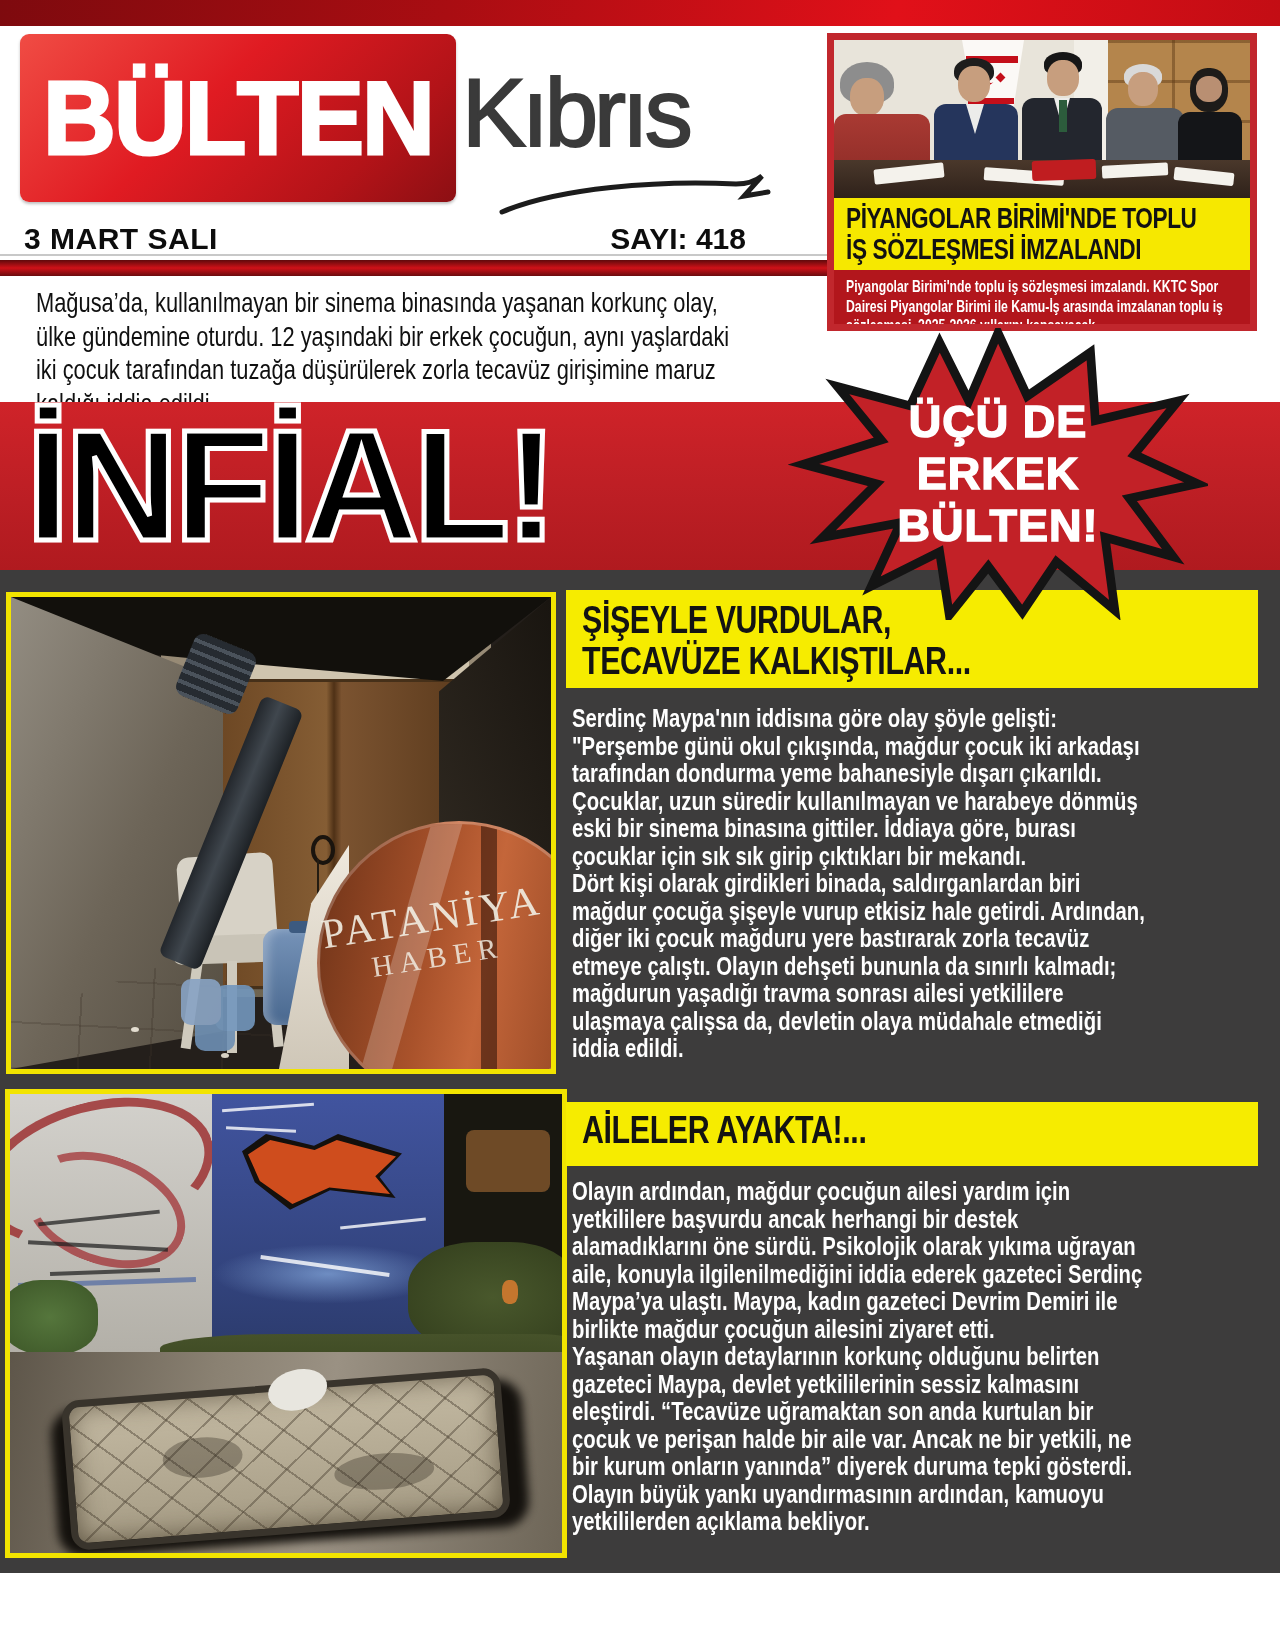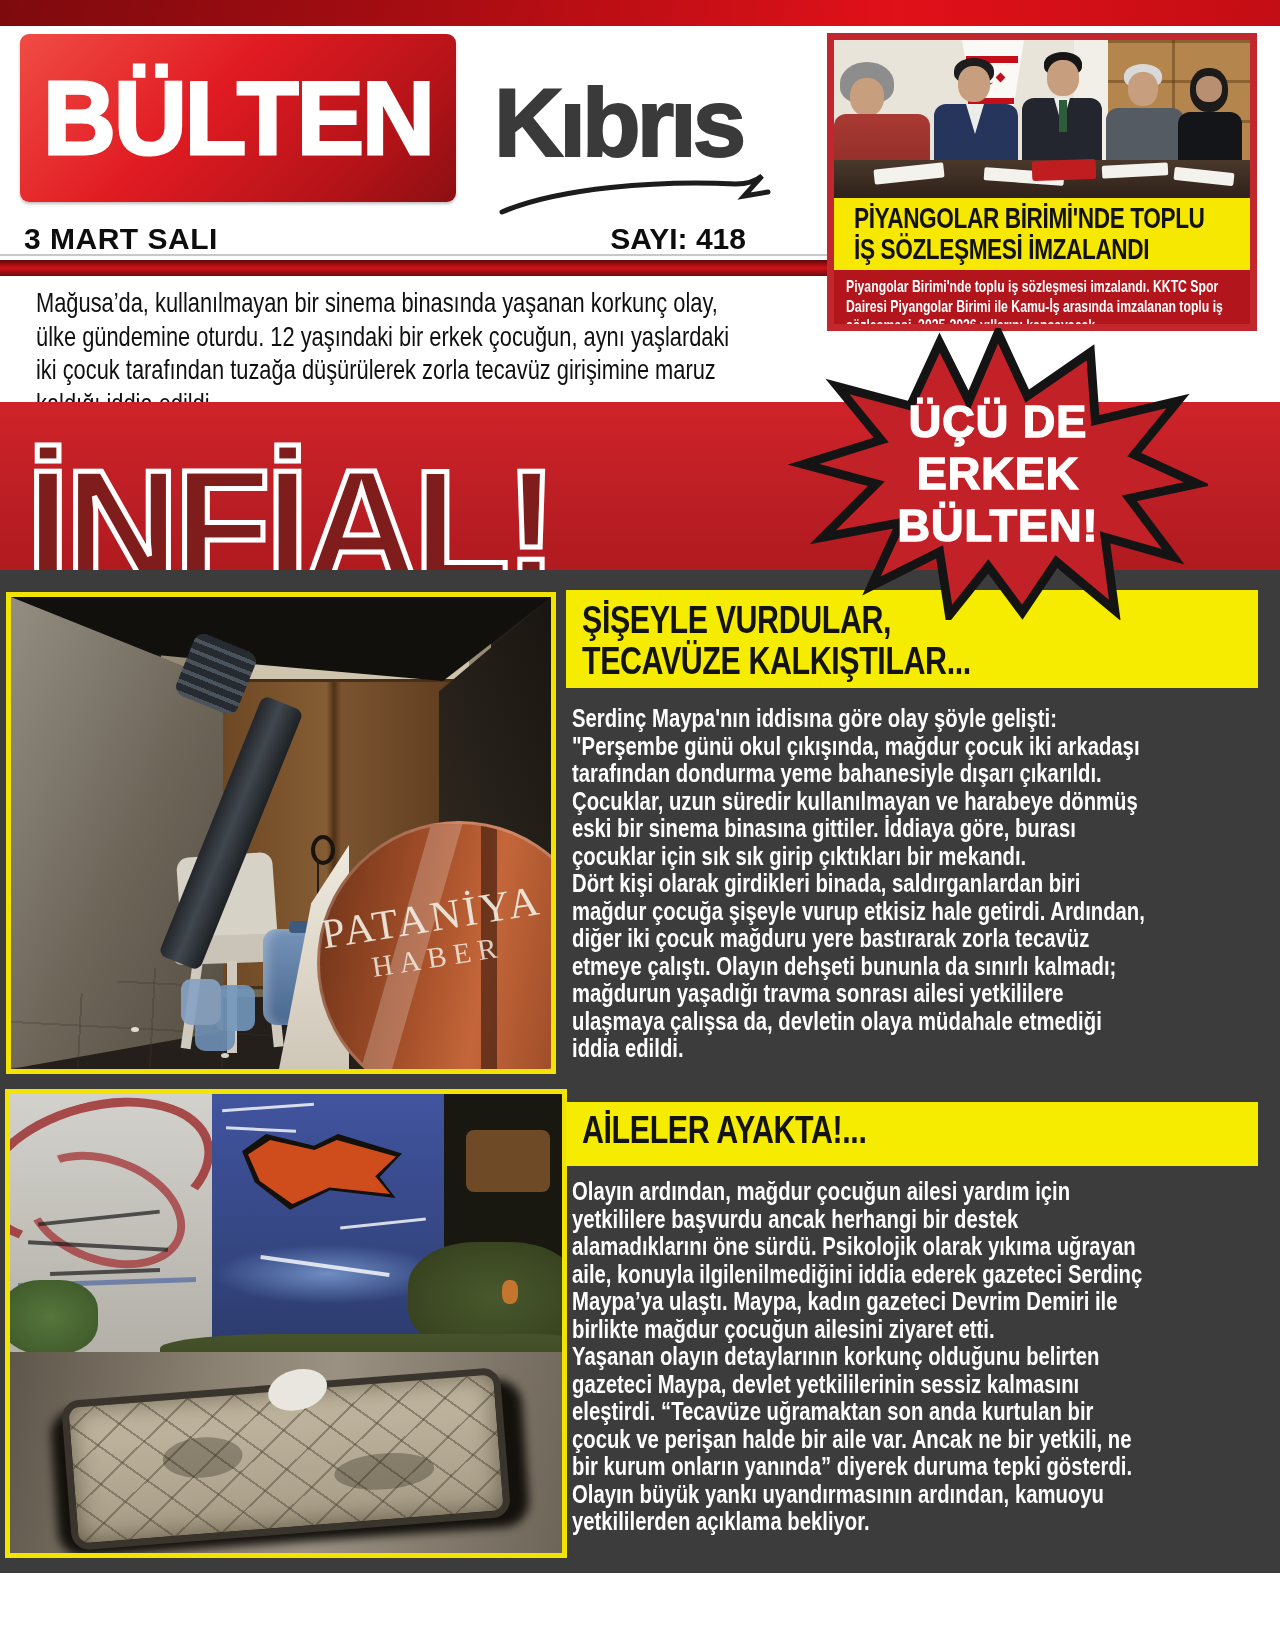--- a/index.html
+++ b/index.html
@@ -9,21 +9,21 @@
   .cond{transform-origin:0 0;white-space:pre-line;}
 
   
   .topbar{left:0;top:0;width:1280px;height:26px;
     background:linear-gradient(100deg,#7e0a0e,#a90d12 35%,#e11019 70%,#c30d14);}
   .brandbox{left:20px;top:34px;width:436px;height:168px;border-radius:9px;
     background:linear-gradient(135deg,#f04c44 0%,#e01b22 42%,#b31318 78%,#8c0f13 100%);
     box-shadow:0 2px 3px rgba(0,0,0,.25);display:flex;align-items:center;justify-content:center;}
   .brandtxt{color:#fff;font-weight:bold;font-size:104px;letter-spacing:-2px;
     -webkit-text-stroke:3px #fff;transform:scaleX(.97);}
-  .kibris{left:462px;top:68px;font-size:96px;font-weight:bold;color:#3a3a3a;letter-spacing:-4px;margin-left:32px;
+  .kibris{left:462px;top:58px;font-size:96px;font-weight:normal;color:#3a3a3a;letter-spacing:-4px;
     -webkit-text-stroke:2px #3a3a3a;}
   .dateline{left:24px;top:222px;font-size:30px;font-weight:bold;color:#0d0d0d;letter-spacing:.5px;}
   .issue{left:540px;top:222px;width:206px;text-align:right;font-size:30px;font-weight:bold;color:#0d0d0d;}
   .grayline{left:0;top:254px;width:828px;height:2px;background:#c8c8c8;}
   .redrule{left:0;top:260px;width:828px;height:16px;
     background:linear-gradient(180deg,#5f0a0c,#cf1118 50%,#6b0b0e);}
   .lead{left:36px;top:286px;width:935px;font-size:28px;line-height:33.5px;color:#101010;
     transform:scaleX(.78);}
 
   
@@ -44,32 +44,32 @@
   .man{position:absolute;}
   .hair{position:absolute;border-radius:50% 50% 40% 40%;}
   .face{position:absolute;border-radius:46%;background:#c79e7e;}
   .torso{position:absolute;border-radius:12px 12px 0 0;}
   .shirt{position:absolute;background:#ececea;clip-path:polygon(0 0,100% 0,50% 100%);}
   .tie{position:absolute;background:#2c5c3c;}
   .sp-table{position:absolute;left:0;top:120px;width:416px;height:40px;
     background:linear-gradient(#4a382b,#2d2019);}
   .paper{position:absolute;background:#f4f2ec;border-radius:2px;}
   .folder{position:absolute;left:198px;top:120px;width:64px;height:20px;background:#c01d20;border-radius:3px;transform:rotate(-2deg);}
-  .sbanner{width:416px;height:72px;background:#f6e800;box-sizing:border-box;padding:5px 20px;}
+  .sbanner{width:416px;height:72px;background:#f6e800;box-sizing:border-box;padding:5px 12px;}
   .sbanner-t{font-size:29px;line-height:31px;font-weight:bold;color:#121212;transform:scaleX(.78);
     transform-origin:0 0;white-space:pre-line;width:505px;letter-spacing:-.5px;}
   .scaption{width:432px;box-sizing:border-box;padding:7px 4px 0 12px;}
   .scaption-t{font-size:17px;line-height:19.5px;font-weight:bold;color:#fff;transform:scaleX(.72);
     transform-origin:0 0;white-space:pre-line;width:555px;}
 
   
   .redband{left:0;top:402px;width:1280px;height:168px;
     background:linear-gradient(180deg,#cf2329,#bb1e24 60%,#b01a1f);}
   .infial{left:26px;top:402px;height:168px;line-height:166px;font-size:158px;font-weight:bold;
-    color:#7f1d1d;-webkit-text-stroke:5px #fff;letter-spacing:-5px;margin-top:40px;}
+    color:#000000;-webkit-text-stroke:5px #fff;letter-spacing:-5px;}
 
   
   .burst{left:788px;top:328px;width:420px;height:292px;z-index:30;}
   .burst svg{display:block;}
   .bursttxt{position:absolute;left:0;top:0;width:420px;height:292px;display:flex;align-items:center;
     justify-content:center;text-align:center;color:#fff;font-size:45px;line-height:52px;font-weight:bold;
     white-space:pre-line;letter-spacing:1px;-webkit-text-stroke:1.5px #fff;}
 
   
   .darksec{left:0;top:570px;width:1280px;height:1003px;background:#3d3c3c;}

